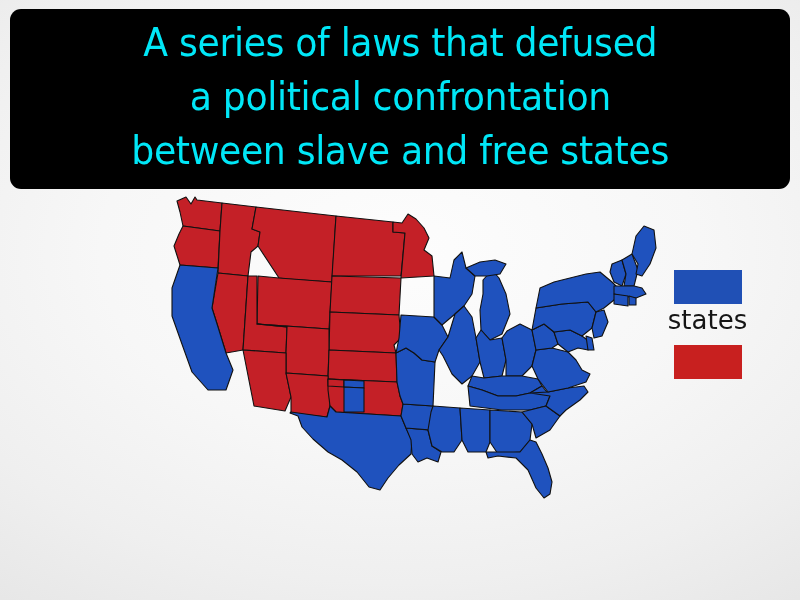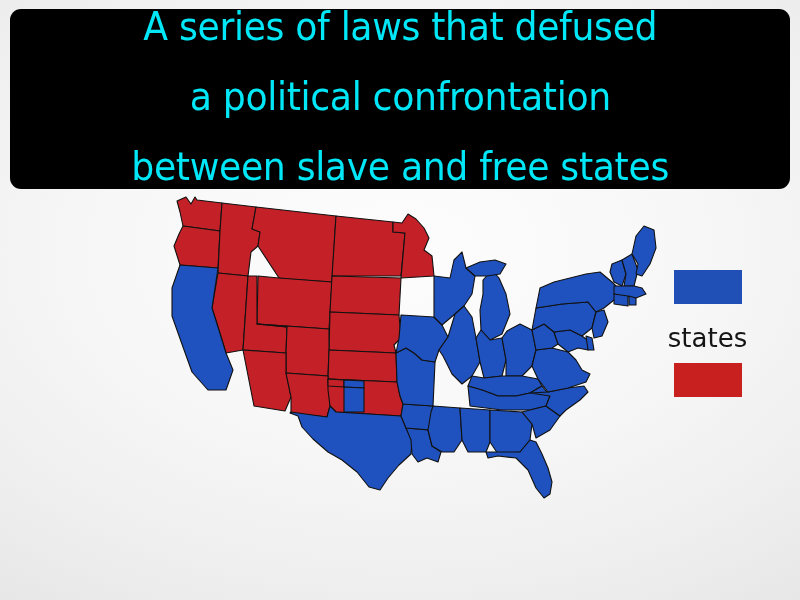--- a/index.html
+++ b/index.html
@@ -34,21 +34,20 @@
     width: 780px;
     height: 180px;
     background: #000000;
     border-radius: 11px;
     box-sizing: border-box;
     display: flex;
     flex-direction: column;
     align-items: center;
     justify-content: center;
     padding: 2px 6px 6px 6px;
-    gap: 16px;
   }
   .definition-line {
     color: #00e7f7;
     font-family: "DejaVu Sans", sans-serif;
     font-size: 39px;
     font-weight: 400;
     line-height: 54px;
     letter-spacing: -0.4px;
     white-space: nowrap;
     text-align: center;
@@ -97,21 +96,21 @@
     display: block;
   }
   .legend-swatch.swatch-states { background: #2050b5; }
   .legend-swatch.swatch-territories { background: #c8201f; }
   .legend-label {
     color: #151515;
     font-family: "DejaVu Sans", sans-serif;
     font-size: 26px;
     line-height: 32px;
     font-weight: 400;
-    margin-top: 18px;
+    margin-top: 0;
     white-space: nowrap;
   }
   #legend-entry-territories { margin-top: 9px; }
 </style>
 </head>
 <body>
 
 <div id="stage">
 
   <div id="definition-banner">

